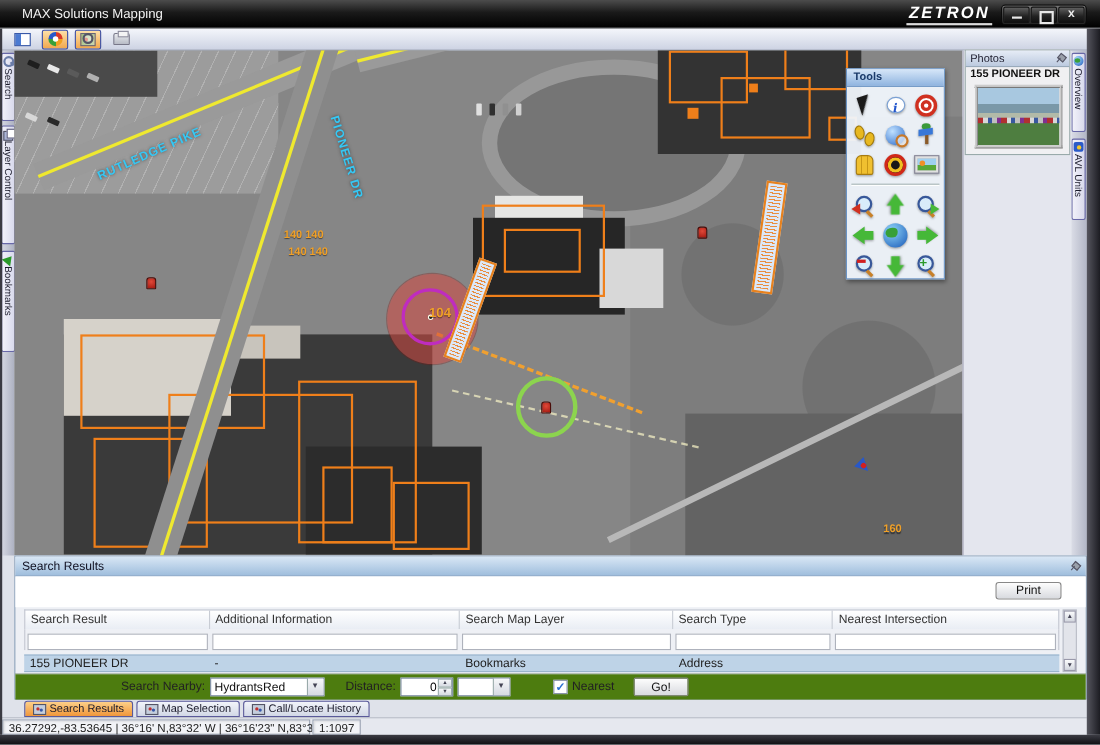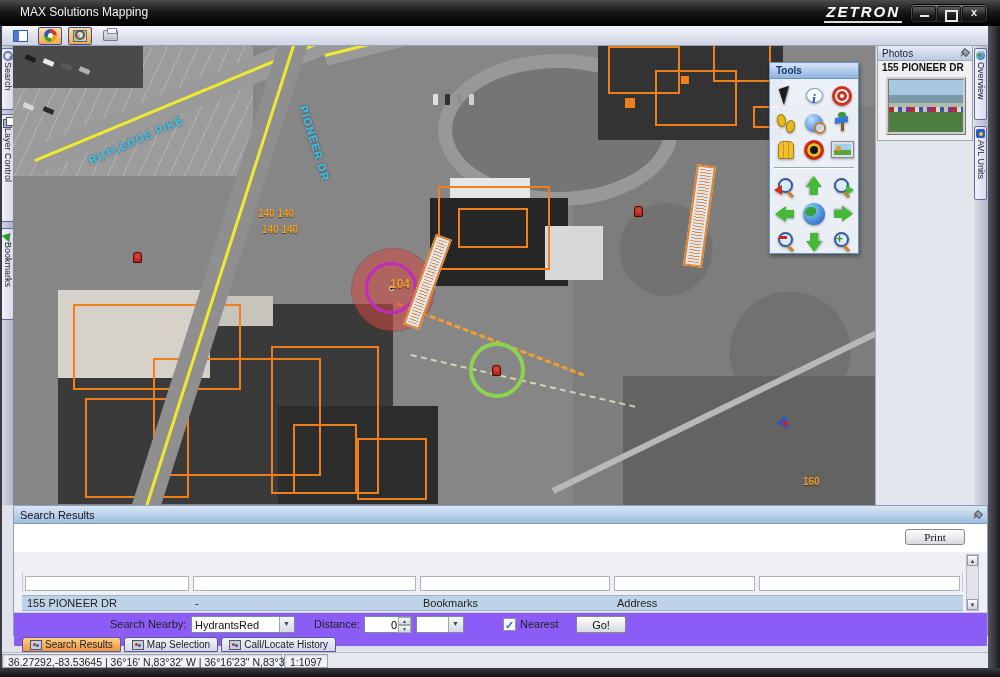--- a/index.html
+++ b/index.html
@@ -152,35 +152,35 @@
   .pin::after{content:"";position:absolute;left:5px;top:4px;width:1px;height:5px;background:#556}
 
   
   .panel{position:absolute;left:13px;top:505px;width:975px;height:131px;background:#eef0f5;border:1px solid #8aa0b8}
   .panel-header{position:absolute;left:0;top:0;width:100%;height:18px;background:linear-gradient(180deg,#d9e7f5,#9fbedd);
     border-bottom:1px solid #7a9cc0;font-size:11px;color:#112;padding:2px 6px;display:flex;justify-content:space-between;align-items:center}
   .group-row{position:absolute;left:0;top:18px;width:100%;height:28px;background:#fff}
   .group-hint{position:absolute;left:8px;top:3px;width:874px;height:22px;background:linear-gradient(180deg,#d2d2d2,#a9a9a9);
     border:1px solid #909090;font-size:11px;color:#222;padding:4px 0 0 8px}
   .print-btn{position:absolute;right:22px;top:5px;width:60px;height:16px;background:linear-gradient(180deg,#fdfdfd,#d8dadf);
-    border:1px solid #888;border-radius:3px;font-size:11px;color:#111;text-align:center;font-family:Liberation Serif, serif}
+    border:1px solid #888;border-radius:3px;font-size:11px;color:#111;text-align:center;font-family:Liberation Sans, sans-serif}
   .thead{position:absolute;left:8px;top:48px;width:941px;height:18px;display:flex;
     background:linear-gradient(180deg,#fff,#e9edf4);border:1px solid #c4c8d2;border-bottom:0}
   .th{font-size:11px;color:#333;padding:2px 0 0 5px;border-right:1px solid #c8ccd4}
   .tfilter{position:absolute;left:8px;top:66px;width:941px;height:19px;display:flex;background:#eef0f5;border-left:1px solid #c4c8d2;border-right:1px solid #c4c8d2}
   .tf{padding:1px 2px 0 2px}
   .tf input{width:100%;height:15px;border:1px solid #aeb2bc;background:#fff;font-size:10px;font-family:inherit}
   .trow{position:absolute;left:8px;top:89px;width:941px;height:16px;display:flex;background:#bed3e7;
     border-top:1px solid #9ab4cc;border-bottom:1px solid #9ab4cc}
   .td{font-size:11px;color:#222;padding:1px 0 0 5px;white-space:nowrap;overflow:hidden}
   .cw1{width:168px}.cw2{width:228px}.cw3{width:194px}.cw4{width:146px}.cw5{width:205px;border-right:0}
   .vscroll{position:absolute;left:952px;top:48px;width:13px;height:57px;background:#e2e4ea;border:1px solid #b8bcc6}
   .varr{position:absolute;left:0;width:11px;height:11px;background:linear-gradient(#fafbfc,#d2d6de);border:1px solid #99a;
     font-size:6px;color:#445;text-align:center;line-height:10px}
-  .nearby{position:absolute;left:0;top:106px;width:100%;height:34px;background:#8b5cf6;border-top:1px solid #c8ccd4;font-size:11px;color:#222}
+  .nearby{position:absolute;left:0;top:106px;width:100%;height:24px;background:#4d7c0f;border-top:1px solid #c8ccd4;font-size:11px;color:#222}
   .nb-label{position:absolute;top:5px}
   .combo{position:absolute;top:3px;height:17px;background:#fff;border:1px solid #7a8aa0}
   .combo .val{position:absolute;left:3px;top:2px;font-size:11px;color:#111;white-space:nowrap}
   .combo .drop{position:absolute;right:0;top:0;width:15px;height:15px;background:linear-gradient(#f6f7f9,#d6dae2);border-left:1px solid #9aa}
   .combo .drop::after{content:"▼";position:absolute;left:3px;top:3px;font-size:7px;color:#445}
   .spinner{position:absolute;top:3px;width:48px;height:17px;background:#fff;border:1px solid #7a8aa0}
   .spinner input{position:absolute;left:1px;top:1px;width:31px;height:13px;border:0;text-align:right;font-size:11px;font-family:inherit}
   .spin-btns{position:absolute;right:0;top:0;width:13px;height:15px}
   .spin-btns span{position:absolute;left:0;width:13px;height:8px;background:linear-gradient(#f6f7f9,#d6dae2);
     border:1px solid #9aa;font-size:5px;color:#445;text-align:center;line-height:7px}
@@ -411,20 +411,27 @@
 </div>
 
 <div class="panel">
   <div class="panel-header">
     <span>Search Results</span>
     <span class="pin"></span>
   </div>
   <div class="group-row">
     <button class="print-btn">Print</button>
   </div>
+  <div class="thead">
+    <div class="th cw1">Search Result</div>
+    <div class="th cw2">Additional Information</div>
+    <div class="th cw3">Search Map Layer</div>
+    <div class="th cw4">Search Type</div>
+    <div class="th cw5">Nearest Intersection</div>
+  </div>
   <div class="tfilter">
     <div class="tf cw1"><input style=""></div>
     <div class="tf cw2"><input style=""></div>
     <div class="tf cw3"><input style=""></div>
     <div class="tf cw4"><input style=""></div>
     <div class="tf cw5"><input style=""></div>
   </div>
   <div class="trow">
     <div class="td cw1">155 PIONEER DR</div>
     <div class="td cw2">-</div>

